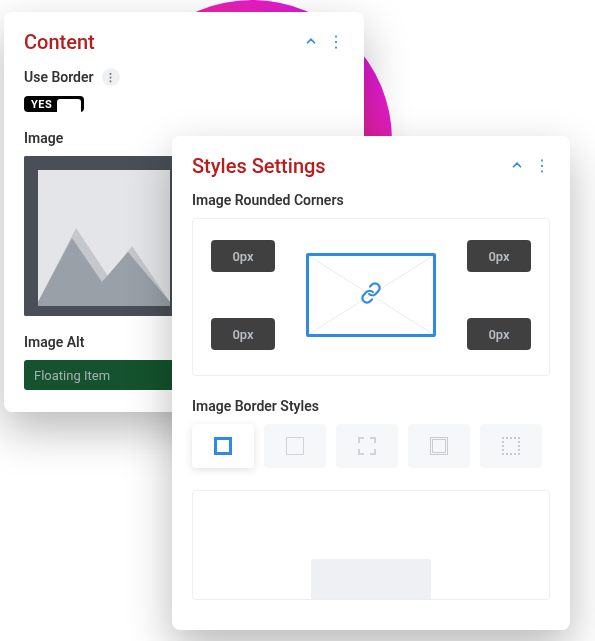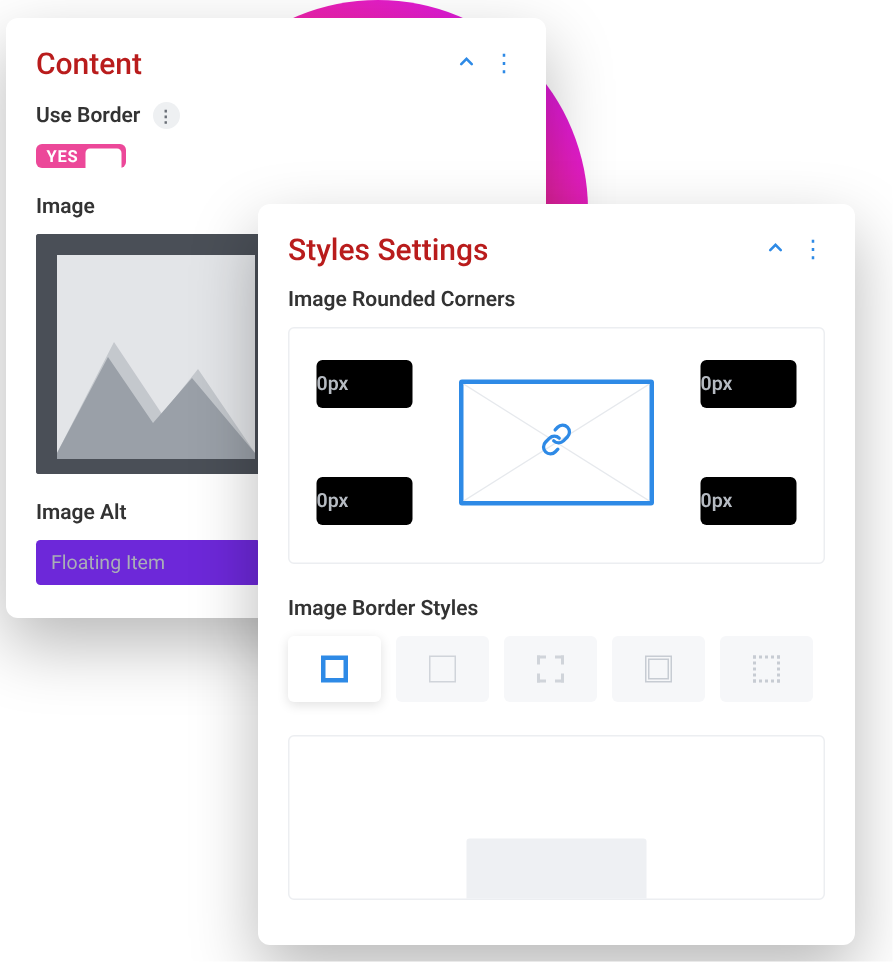--- a/index.html
+++ b/index.html
@@ -37,36 +37,36 @@
 
   
   .content-panel { left: 4px; top: 12px; width: 360px; z-index: 2; }
   .row-use-image { display: flex; align-items: center; gap: 8px; margin-bottom: 10px; }
   .help-dot {
     width: 18px; height: 18px; border-radius: 50%;
     background: #eef0f2; color: #6a6f77; font-size: 11px; font-weight: 700;
     display: flex; align-items: center; justify-content: center; cursor: pointer;
   }
   .toggle {
-    width: 60px; height: 16px; border-radius: 4px; background: #ec4899;
+    width: 60px; height: 16px; border-radius: 4px; background: #000000;
     position: relative; display: flex; align-items: center; cursor: pointer;
     margin-bottom: 18px;
   }
   .toggle-label { color: #fff; font-size: 11px; font-weight: 700; letter-spacing: 0.5px; padding-left: 7px; }
   .toggle-knob { position: absolute; right: 3px; top: 3px; width: 24px; height: 20px; background: #fff; border-radius: 3px; }
 
   .image-preview {
     width: 160px; height: 160px; background: #4a4f57; border-radius: 2px;
     display: flex; align-items: center; justify-content: center; overflow: hidden;
     margin-bottom: 18px;
   }
   .image-preview svg { width: 100%; height: 100%; }
 
   .alt-input {
-    width: 150px; height: 30px; border: none; background: #6d28d9;
+    width: 150px; height: 30px; border: none; background: #14532d;
     color: #a9aeb6; font-size: 13px; padding: 0 10px; border-radius: 3px;
     font-family: inherit;
   }
 
   
   .settings-panel { left: 172px; top: 136px; width: 398px; z-index: 3; height: 494px; }
 
   .corners-box {
     border: 1px solid #eceef1; border-radius: 4px;
     padding: 20px 18px 24px 18px;
@@ -74,22 +74,22 @@
     position: relative;
   }
   .corners-grid {
     display: grid;
     grid-template-columns: 70px 1fr 70px;
     grid-template-rows: 34px 34px;
     row-gap: 44px;
     align-items: center;
   }
   .corner-input {
-    width: 64px; height: 32px; border: none; background: #000000;
-    color: #b6bbc2; font-size: 13px; font-weight: 600; text-align: left;
+    width: 64px; height: 32px; border: none; background: #404040;
+    color: #b6bbc2; font-size: 13px; font-weight: 600; text-align: center;
     border-radius: 4px; font-family: inherit;
   }
   .corner-tl { grid-column: 1; grid-row: 1; }
   .corner-tr { grid-column: 3; grid-row: 1; justify-self: end; }
   .corner-bl { grid-column: 1; grid-row: 2; }
   .corner-br { grid-column: 3; grid-row: 2; justify-self: end; }
   .corner-center {
     grid-column: 2; grid-row: 1 / span 2;
     justify-self: center; align-self: center;
     width: 130px; height: 84px;

